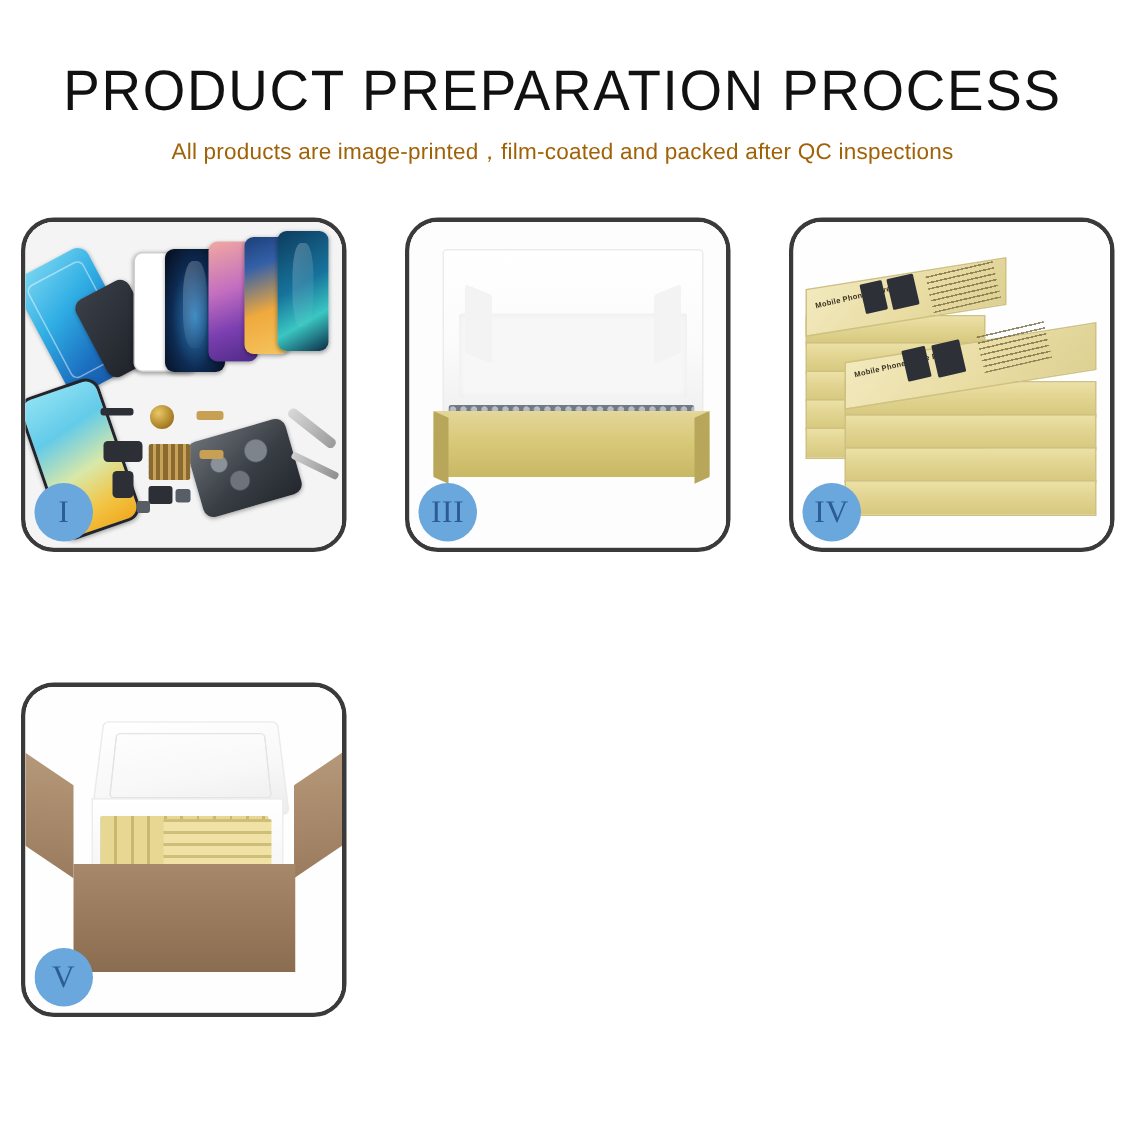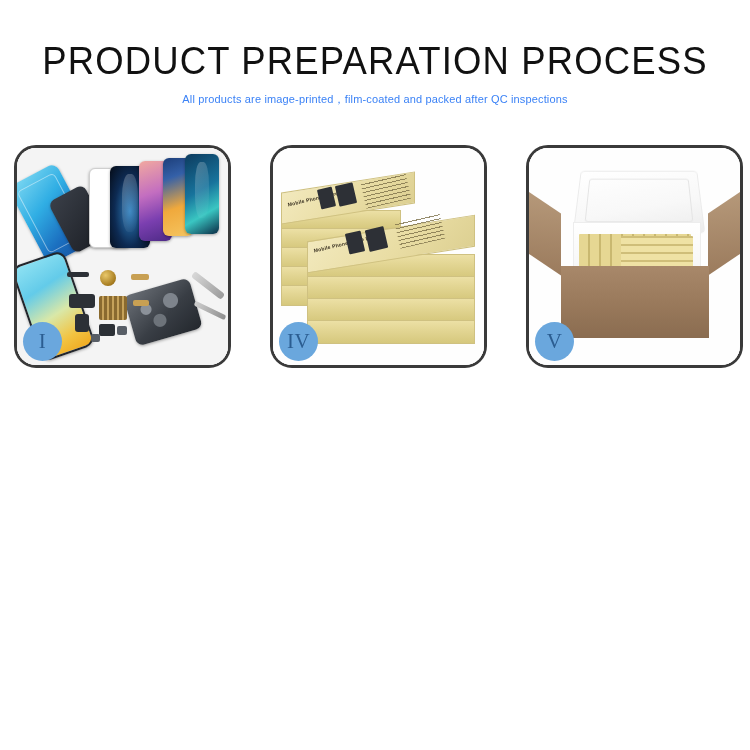--- a/index.html
+++ b/index.html
@@ -37,24 +37,24 @@
     letter-spacing: 1.2px;
     color: #111111;
     line-height: 1;
     transform: scaleX(0.96);
     white-space: nowrap;
   }
   .subtitle {
     margin: 0;
     padding-top: 14px;
     font-family: "Liberation Sans", sans-serif;
-    font-size: 11px;
+    font-size: 15px;
     font-weight: 400;
     letter-spacing: 0.15px;
-    color: #3b82f6;
+    color: #a16207;
     line-height: 1;
     white-space: nowrap;
   }
 
   
   .grid {
     position: absolute;
     left: 14px;
     top: 145px;
     width: 730px;
@@ -441,20 +441,32 @@
         <div class="smallpart" style="left:74px;top:186px;width:9px;height:8px;"></div>
         <div class="goldpart" style="left:114px;top:126px;width:18px;height:6px;"></div>
         <div class="goldpart" style="left:116px;top:152px;width:16px;height:6px;"></div>
         <div class="screwdriver"></div>
         <div class="tweezer"></div>
       </div>
       <div class="badge">I</div>
     </div>
 
 
+    <div class="card">
+      <div class="card-inner">
+        <div class="p3-bg"></div>
+        <div class="foam-lid">
+          <div class="foam-flap-l"></div>
+          <div class="foam-flap-r"></div>
+        </div>
+        <div class="greybubble"></div>
+        <div class="ybox-body"></div>
+      </div>
+      <div class="badge">III</div>
+    </div>
 
     <div class="card">
       <div class="card-inner">
         <div class="p4-bg"></div>
         <div class="stack">
 
           <div class="sbox" style="left:0px;top:40px;width:118px;height:18px;"></div>
           <div class="sbox" style="left:0px;top:58px;width:118px;height:19px;"></div>
           <div class="sbox" style="left:0px;top:77px;width:118px;height:19px;"></div>
           <div class="sbox" style="left:0px;top:96px;width:118px;height:19px;"></div>

